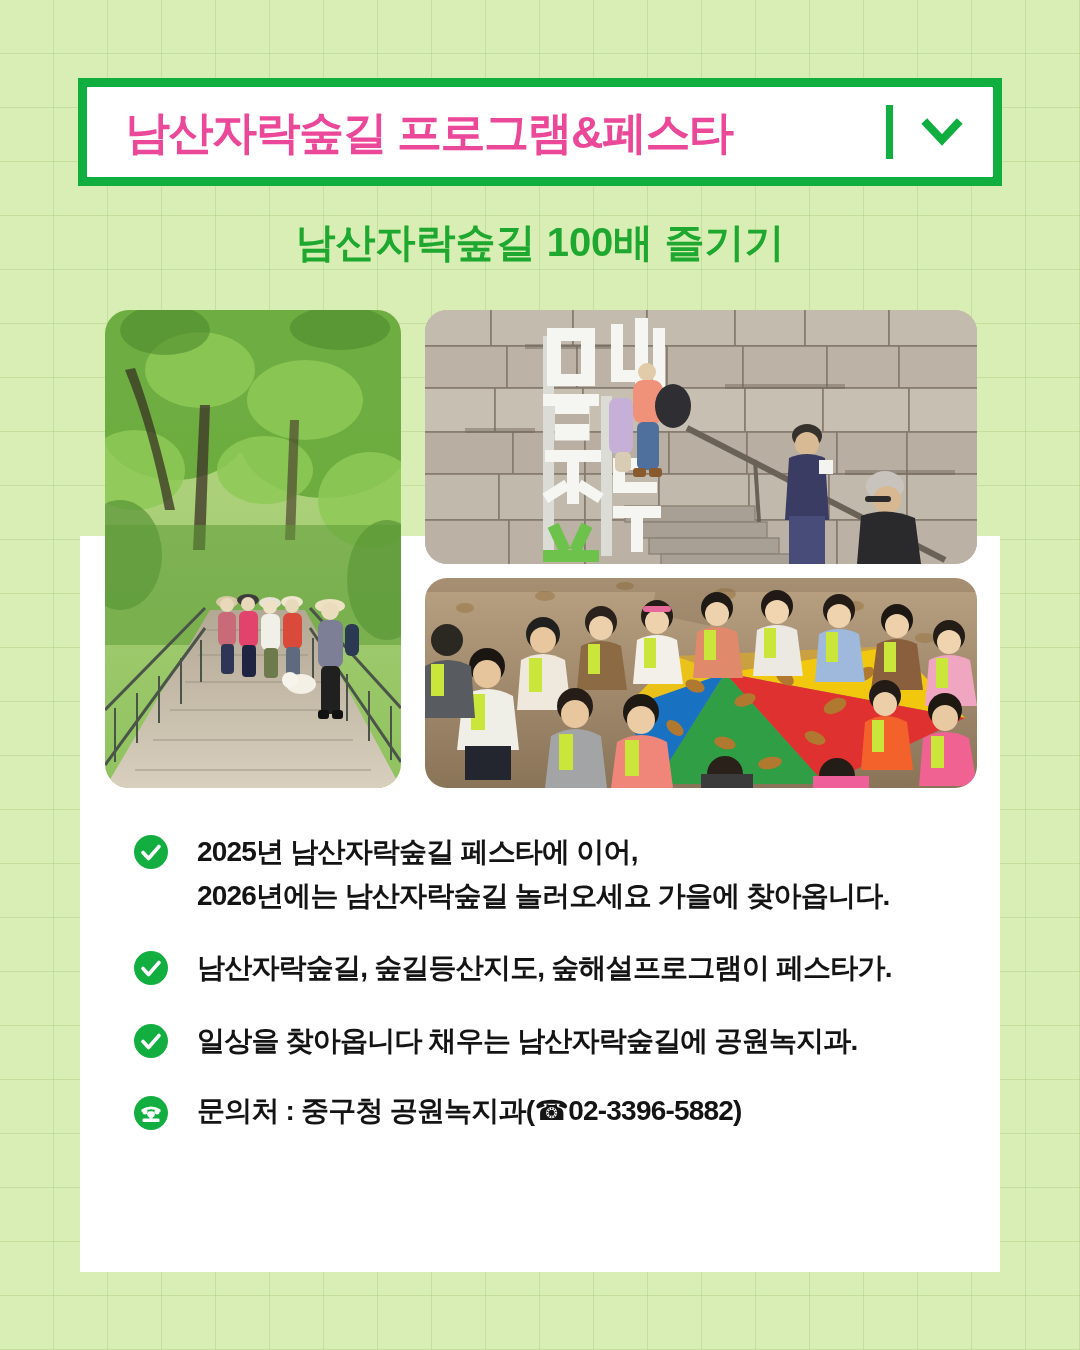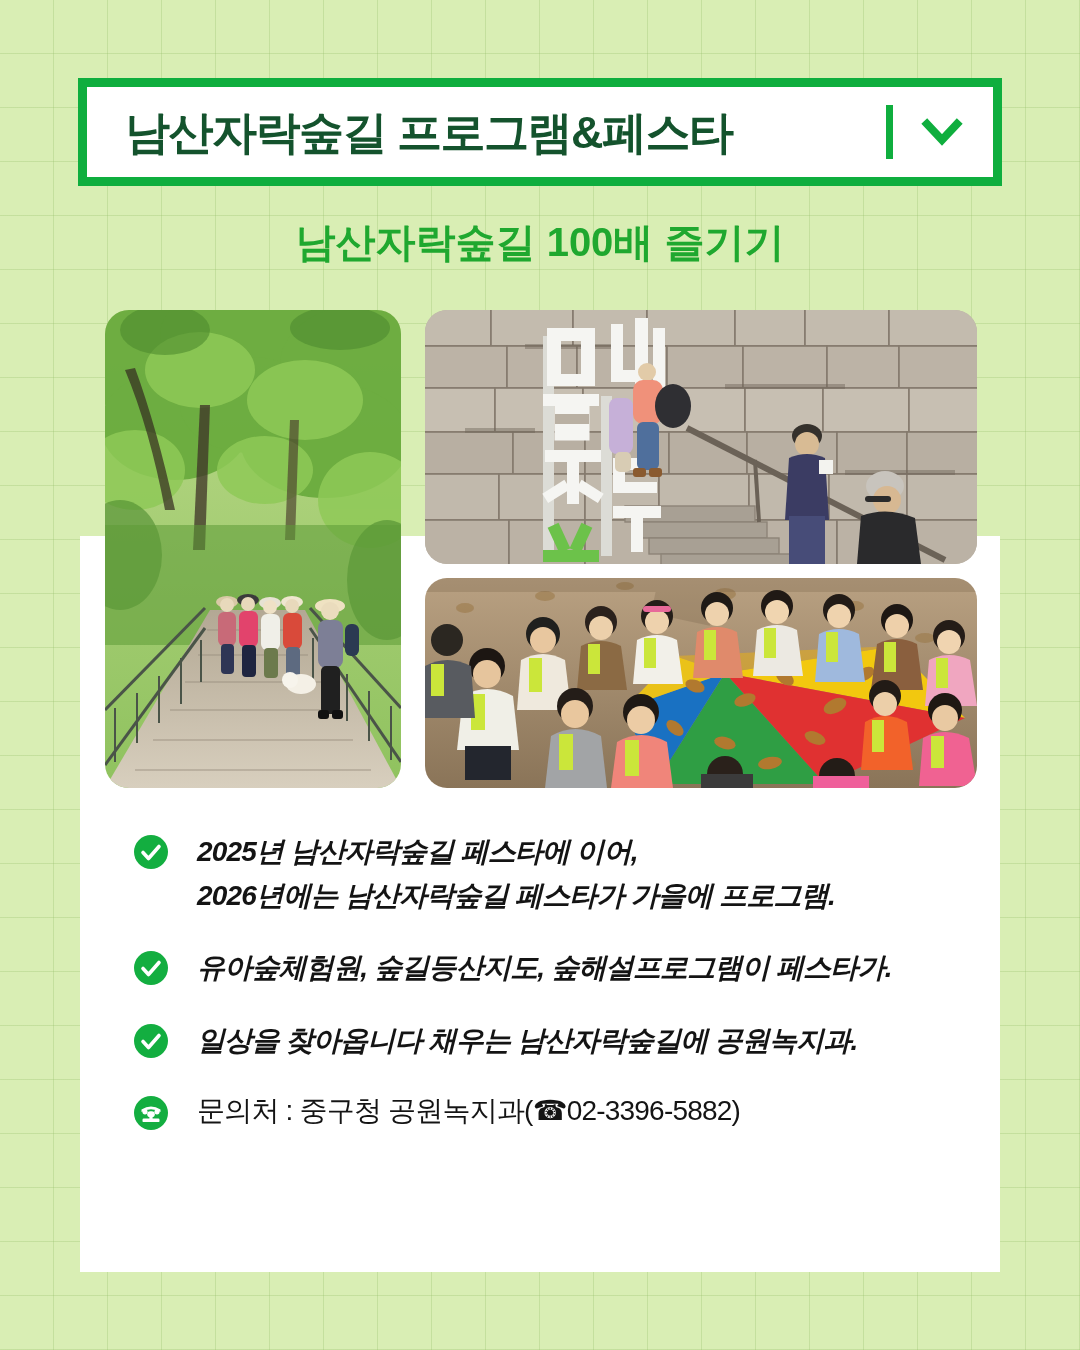--- a/index.html
+++ b/index.html
@@ -31,21 +31,21 @@
     background: #ffffff;
     border: 9px solid #0fae3e;
     display: flex;
     align-items: center;
   }
   .header-title {
     flex: 1;
     padding-left: 38px;
     font-size: 45px;
     font-weight: 700;
-    color: #14532d;
+    color: #ec4899;
     letter-spacing: -1.5px;
     line-height: 1;
     white-space: nowrap;
   }
   .header-ctrl {
     display: flex;
     align-items: center;
     padding-right: 28px;
     gap: 26px;
   }
@@ -132,34 +132,33 @@
     margin-top: 4px;
     margin-right: 28px;
   }
   .bullet-icon svg { display: block; width: 36px; height: 36px; }
   .bullet-text {
     font-size: 28px;
     line-height: 1.58;
     color: #141414;
     letter-spacing: -0.8px;
     font-weight: 600;
-    font-style: italic;
   }
   .bullet-text .b {
     font-weight: 800;
   }
   .bullet-text .line { display: block; white-space: nowrap; }
 
   .contact-row { margin-bottom: 0; }
   .contact-text {
     font-size: 28px;
     line-height: 1.4;
     color: #141414;
     letter-spacing: -0.8px;
-    font-weight: 400;
+    font-weight: 700;
     white-space: nowrap;
   }
 </style>
 </head>
 <body>
 
 <div class="header-box">
   <div class="header-title">남산자락숲길 프로그램&amp;페스타</div>
   <div class="header-ctrl">
     <div class="header-divider"></div>
@@ -586,33 +585,33 @@
 
   <div class="bullet-row">
     <span class="bullet-icon">
       <svg viewBox="0 0 36 36" xmlns="http://www.w3.org/2000/svg">
         <circle cx="18" cy="18" r="17" fill="#13ae40"></circle>
         <path d="M10 18.5 L15.5 24.5 L26 12.5" fill="none" stroke="#ffffff" stroke-width="3.6" stroke-linecap="round" stroke-linejoin="round"></path>
       </svg>
     </span>
     <span class="bullet-text">
       <span class="line"><span>2025년 남산자락숲길 페스타에 이어,</span></span>
-      <span class="line"><span>2026년에는 </span><span class="b">남산자락숲길 페스타가 가을에 프로그램.</span></span>
+      <span class="line"><span>2026년에는 </span><span class="b">남산자락숲길 놀러오세요 가을에 찾아옵니다.</span></span>
     </span>
   </div>
 
   <div class="bullet-row">
     <span class="bullet-icon">
       <svg viewBox="0 0 36 36" xmlns="http://www.w3.org/2000/svg">
         <circle cx="18" cy="18" r="17" fill="#13ae40"></circle>
         <path d="M10 18.5 L15.5 24.5 L26 12.5" fill="none" stroke="#ffffff" stroke-width="3.6" stroke-linecap="round" stroke-linejoin="round"></path>
       </svg>
     </span>
     <span class="bullet-text">
-      <span class="line"><span class="b">유아숲체험원, 숲길등산지도, 숲해설프로그램</span><span>이 페스타가.</span></span>
+      <span class="line"><span class="b">남산자락숲길, 숲길등산지도, 숲해설프로그램</span><span>이 페스타가.</span></span>
     </span>
   </div>
 
   <div class="bullet-row">
     <span class="bullet-icon">
       <svg viewBox="0 0 36 36" xmlns="http://www.w3.org/2000/svg">
         <circle cx="18" cy="18" r="17" fill="#13ae40"></circle>
         <path d="M10 18.5 L15.5 24.5 L26 12.5" fill="none" stroke="#ffffff" stroke-width="3.6" stroke-linecap="round" stroke-linejoin="round"></path>
       </svg>
     </span>

